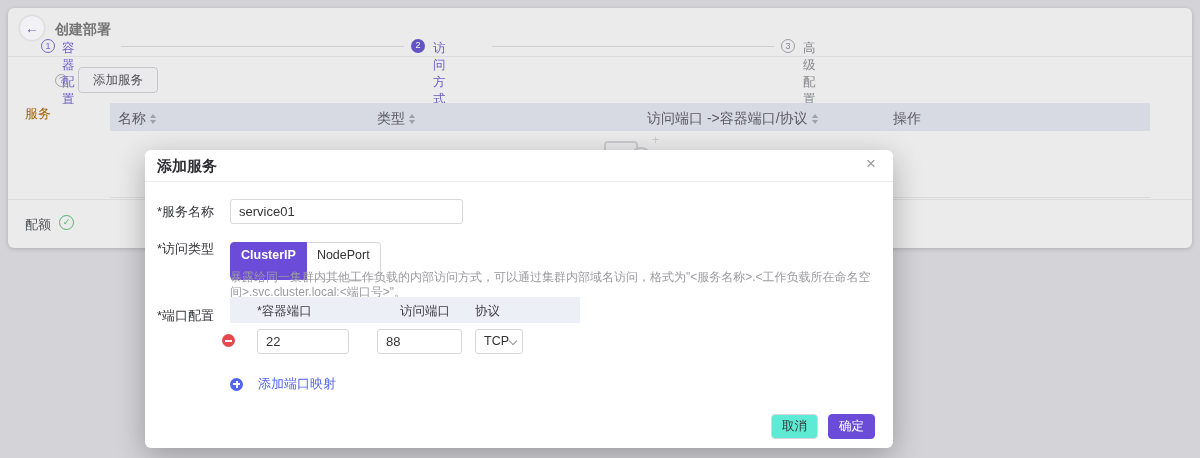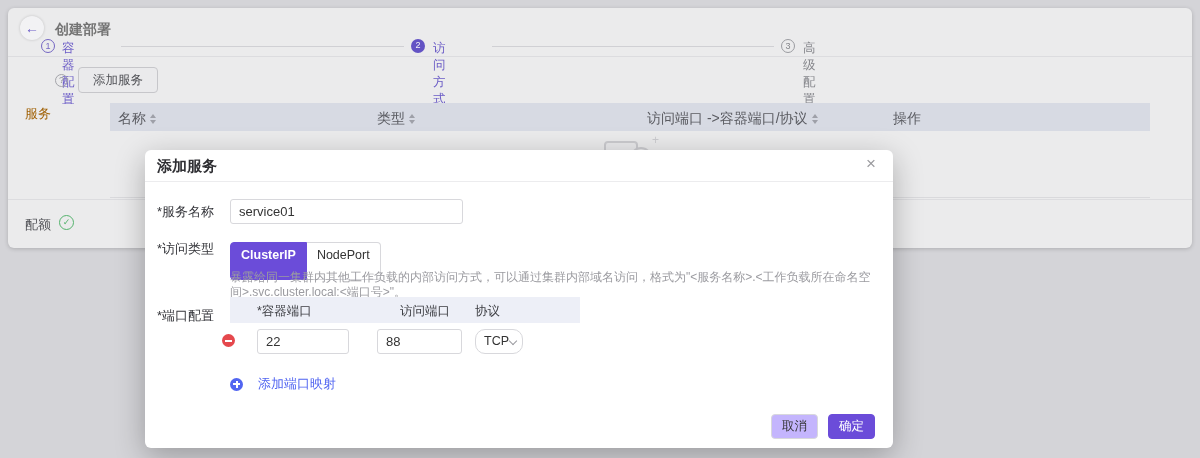--- a/index.html
+++ b/index.html
@@ -77,30 +77,30 @@
   .seg.unsel { background:#fff; color:#333; border:1px solid #d8d8dc; border-left:none; border-radius:0 4px 4px 0; }
   .help-text { position:absolute; left:85px; top:120px; width:645px; font-size:12px; color:#9b9ba0; line-height:15px; }
 
   .port-head { position:absolute; left:85px; top:147px; width:350px; height:26px;
                background:var(--port_header_bg,#edeff7);padding-left:12px; }
   .port-head span { position:absolute; top:6px; font-size:12.5px; color:#3c3d42; }
   .minus-ic { position:absolute; left:77px; top:184px; width:13px; height:13px; border-radius:50%;
               background:var(--danger_red,#e5484d); cursor:pointer; }
   .minus-ic::after { content:""; position:absolute; left:3px; top:5.5px; width:7px; height:2px; background:#fff; }
   .select-box { position:absolute; left:330px; top:179px; width:48px; height:25px; border:1px solid #d8d8dc;
-                border-radius:10px; font-size:12.5px; color:#333; line-height:23px; padding-left:8px; cursor:pointer; }
+                border-radius:3px; font-size:12.5px; color:#333; line-height:23px; padding-left:8px; cursor:pointer; }
   .select-box .chev { position:absolute; right:6px; top:8px; width:6px; height:6px;
                 border-left:1.5px solid #9b9ba0; border-bottom:1.5px solid #9b9ba0; transform:rotate(-45deg); }
   .add-map { position:absolute; left:85px; top:225px; display:flex; align-items:center; gap:15px; cursor:pointer; }
   .plus-ic { width:13px; height:13px; border-radius:50%; background:var(--link_blue,#5165f1); position:relative; }
   .plus-ic::before { content:""; position:absolute; left:3px; top:5.5px; width:7px; height:2px; background:#fff; }
   .plus-ic::after { content:""; position:absolute; left:5.5px; top:3px; width:2px; height:7px; background:#fff; }
   .add-map-text { font-size:13px; color:var(--link_blue,#5165f1); }
   .modal-footer { position:absolute; right:18px; bottom:9px; display:flex; gap:10px; }
-  .cancel-btn { height:25px; padding:0 10px; background:#c4b5fd; border:1px solid #d8d8dc; border-radius:4px;
+  .cancel-btn { height:25px; padding:0 10px; background:#5eead4; border:1px solid #d8d8dc; border-radius:4px;
                 font-size:12.5px; color:#333; cursor:pointer; }
   .confirm-btn { height:25px; padding:0 10px; background:var(--accent_purple,#6b4cd9);
                  border:1px solid var(--accent_purple,#6b4cd9); border-radius:4px;
                  font-size:12.5px; color:#fff; cursor:pointer; }
 </style>
 </head>
 <body>
 
 <div class="card">
   <div class="card-header">

